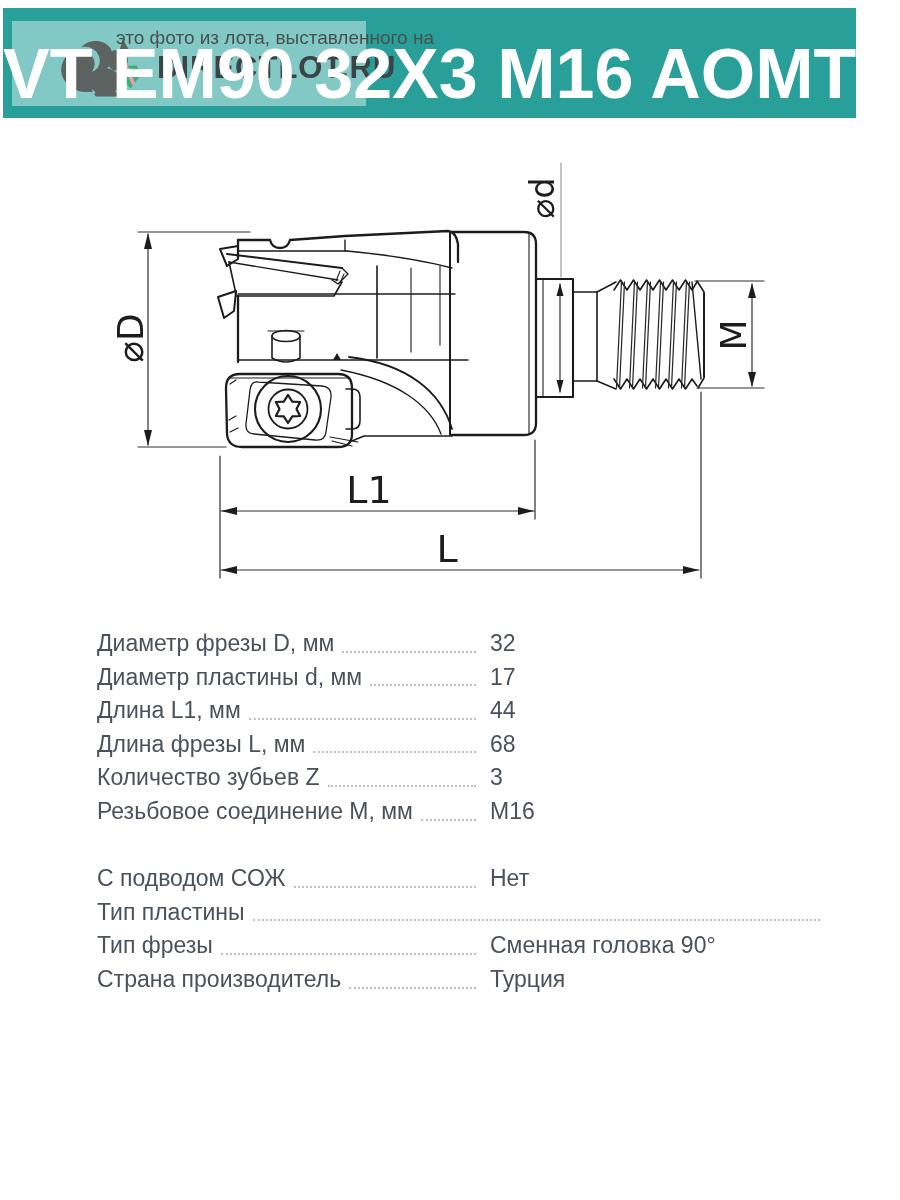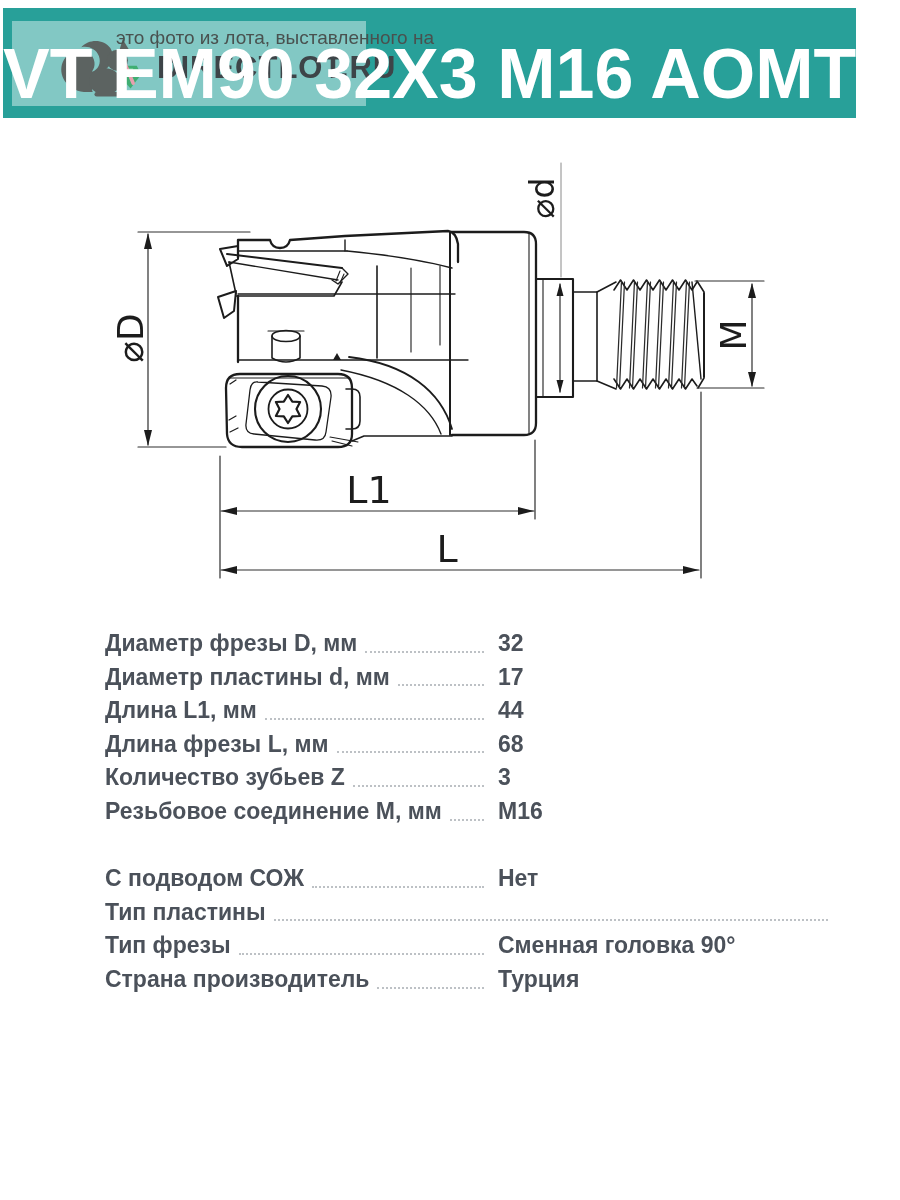--- a/index.html
+++ b/index.html
@@ -12,21 +12,21 @@
   .wm-squirrel{position:absolute;left:42px;top:2px;width:88px;height:80px;}
   .wm-line1{position:absolute;left:104px;top:6px;font-size:19px;color:#49514f;white-space:nowrap;}
   .wm-brand{position:absolute;left:106px;top:29px;font-size:31px;font-weight:700;
             letter-spacing:1px;color:#3d4448;white-space:nowrap;margin-left:39px;}
   .banner-title{position:absolute;left:0;top:26px;width:100%;text-align:center;
                 font-size:70px;font-weight:600;color:#ffffff;letter-spacing:0px;
                 white-space:nowrap;z-index:5;}
   
   .drawing{position:absolute;left:0;top:0;width:900px;height:620px;}
   
-  .specs{position:absolute;left:105px;top:627px;width:737px;color:#4b515a;font-weight:bold;}
+  .specs{position:absolute;left:97px;top:627px;width:737px;color:#4b515a;}
   .spec-row{display:flex;height:33.6px;line-height:33.6px;font-size:23px;}
   .spec-label{white-space:nowrap;flex:none;}
   .spec-dots{flex:1;position:relative;min-width:18px;}
   .spec-dots::after{content:"";position:absolute;left:8px;right:14px;bottom:8px;
                     border-bottom:2px dotted #bdc1c5;}
   .spec-value{flex:none;width:344px;white-space:nowrap;}
   .spec-gap{height:33.6px;}
 </style>
 </head>
 <body>

